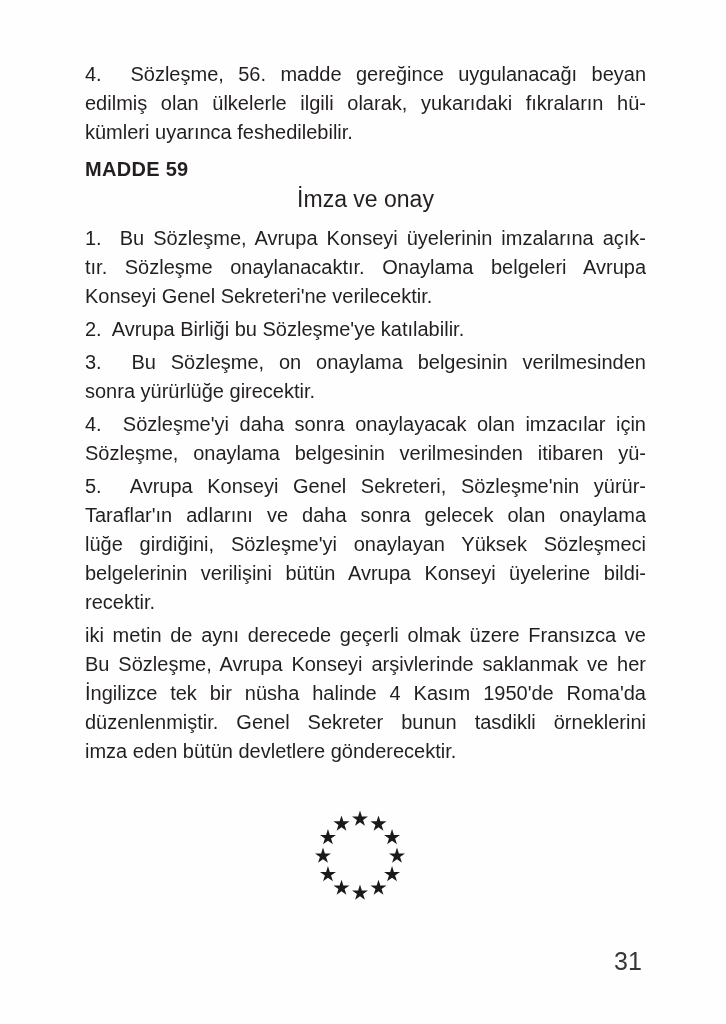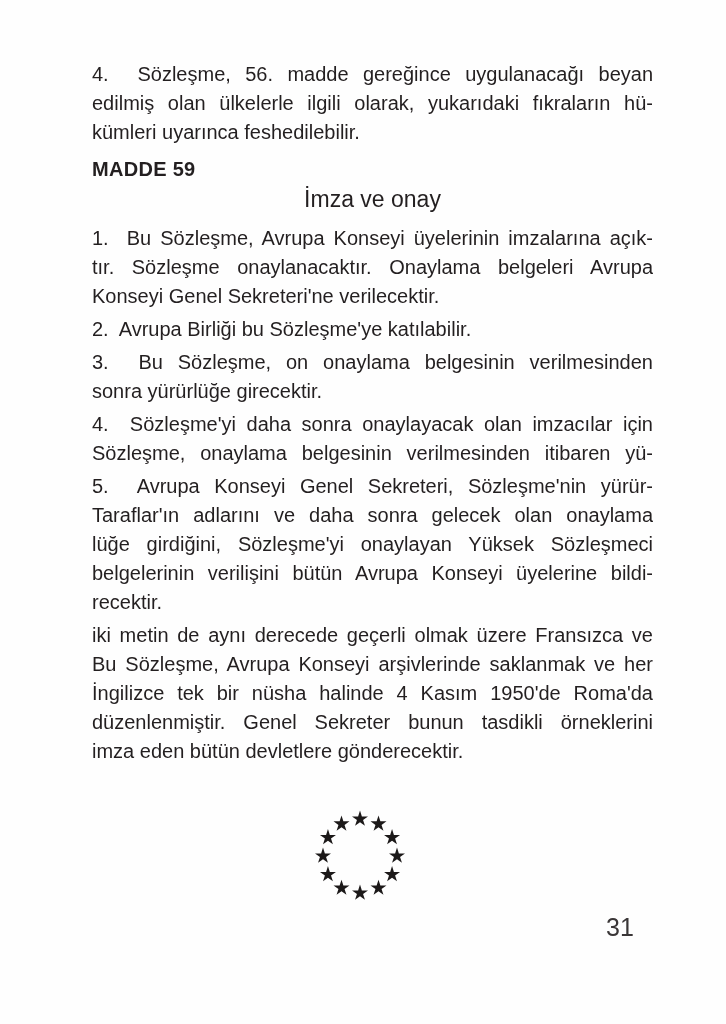--- a/index.html
+++ b/index.html
@@ -8,21 +8,21 @@
     position: relative;
     width: 726px;
     height: 1024px;
     background: #fefefe;
     font-family: "Liberation Sans", sans-serif;
     color: #231f20;
     overflow: hidden;
   }
   .text-column {
     position: absolute;
-    left: 92px;
+    left: 85px;
     top: 60px;
     width: 561px;
   }
   .para {
     margin: 0 0 4px 0;
     font-size: 20px;
     line-height: 29px;
   }
   .para .jl {
     text-align: justify;
@@ -51,25 +51,26 @@
   .emblem {
     position: absolute;
     left: 310px;
     top: 806px;
     width: 100px;
     height: 100px;
   }
   .page-number {
     position: absolute;
     left: 606px;
-    top: 912px;
+    top: 946px;
     width: 44px;
     font-size: 25px;
     line-height: 30px;
     color: #3a3637;
+    text-align: center;
   }
 </style>
 </head>
 <body>
 
 <div class="page">
   <div class="text-column">
 
   <div class="para">
         <div class="jl">4.&nbsp; Sözleşme, 56. madde gereğince uygulanacağı beyan</div>

